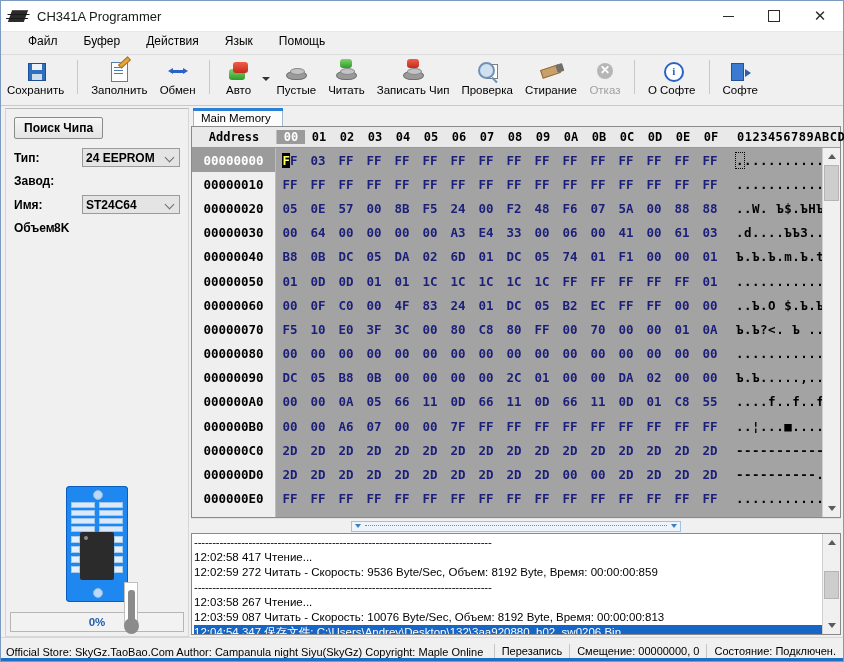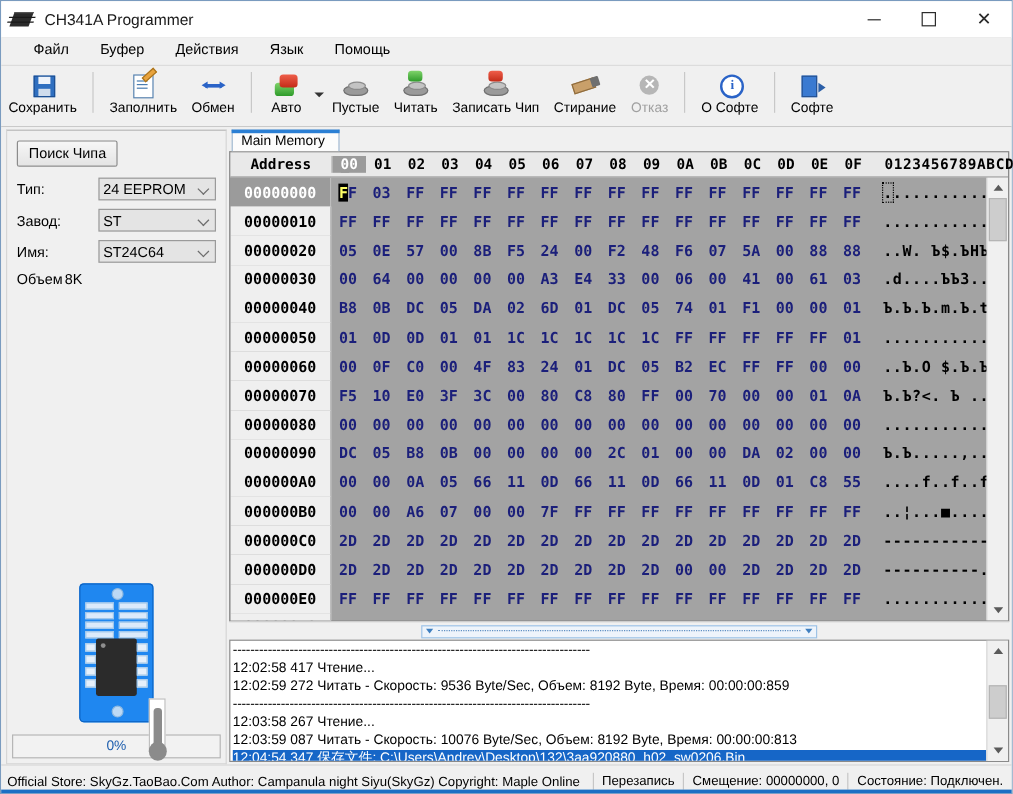--- a/index.html
+++ b/index.html
@@ -129,21 +129,21 @@
   .ico-exit::after{content:"";position:absolute;right:-8px;top:5px;width:0;height:0;
     border-top:4px solid transparent;border-bottom:4px solid transparent;border-left:6px solid #2b5fa8;}
 
   
   .body-area{flex:1 1 auto;display:flex;min-height:0;background:#f0f0f0;padding:2px 0 0 0;}
 
   
   .left-panel{
     width:182px;flex:0 0 182px;margin:0 2px 0 4px;
     display:flex;flex-direction:column;min-height:0;
-    background:#f0f0f0;border:1px solid #d6d6d6;border-top:1px solid #b9b9b9;
+    background:#f0f0f0;border:1px solid #d6d6d6;border-top:1px solid #b9b9b9;font-weight:bold;
   }
   .left-top{padding:8px 8px 0 8px;}
   .search-btn{
     display:inline-block;padding:3px 9px;font-size:12px;
     background:linear-gradient(#f6f6f6,#e4e4e4);border:1px solid #8c8c8c;border-radius:2px;
     margin-bottom:9px;
   }
   .field-row{display:flex;align-items:center;margin-bottom:7px;gap:24px;}
   .field-lbl{width:44px;flex:0 0 44px;font-size:12px;}
   .combo{
@@ -365,20 +365,27 @@
     </div>
 
     <div class="tb-btn">
       <div class="tb-ico">
         <div class="ico-stack"></div>
         <div class="ico-chipdot red" style="top:0px;left:6px;width:12px;height:9px;"></div>
       </div>
       <div class="tb-lbl">Записать Чип</div>
     </div>
 
+    <div class="tb-btn">
+      <div class="tb-ico">
+        <div class="ico-page"></div>
+          <div class="ico-mag"></div>
+      </div>
+      <div class="tb-lbl">Проверка</div>
+    </div>
 
     <div class="tb-btn">
       <div class="tb-ico">
           <div class="ico-brush"></div>
         </div>
       <div class="tb-lbl">Стирание</div>
     </div>
 
     <div class="tb-btn disabled">
       <div class="tb-ico">
@@ -416,24 +423,20 @@
         <div class="field-row">
           <div class="field-lbl">Тип:</div>
           <div class="combo">
             <div class="cv">24 EEPROM</div>
             <div class="carrow"></div>
           </div>
         </div>
 
         <div class="field-row">
           <div class="field-lbl">Завод:</div>
-          <div class="combo">
-            <div class="cv">ST</div>
-            <div class="carrow"></div>
-          </div>
         </div>
 
         <div class="field-row">
           <div class="field-lbl">Имя:</div>
           <div class="combo">
             <div class="cv">ST24C64</div>
             <div class="carrow"></div>
           </div>
         </div>
 

